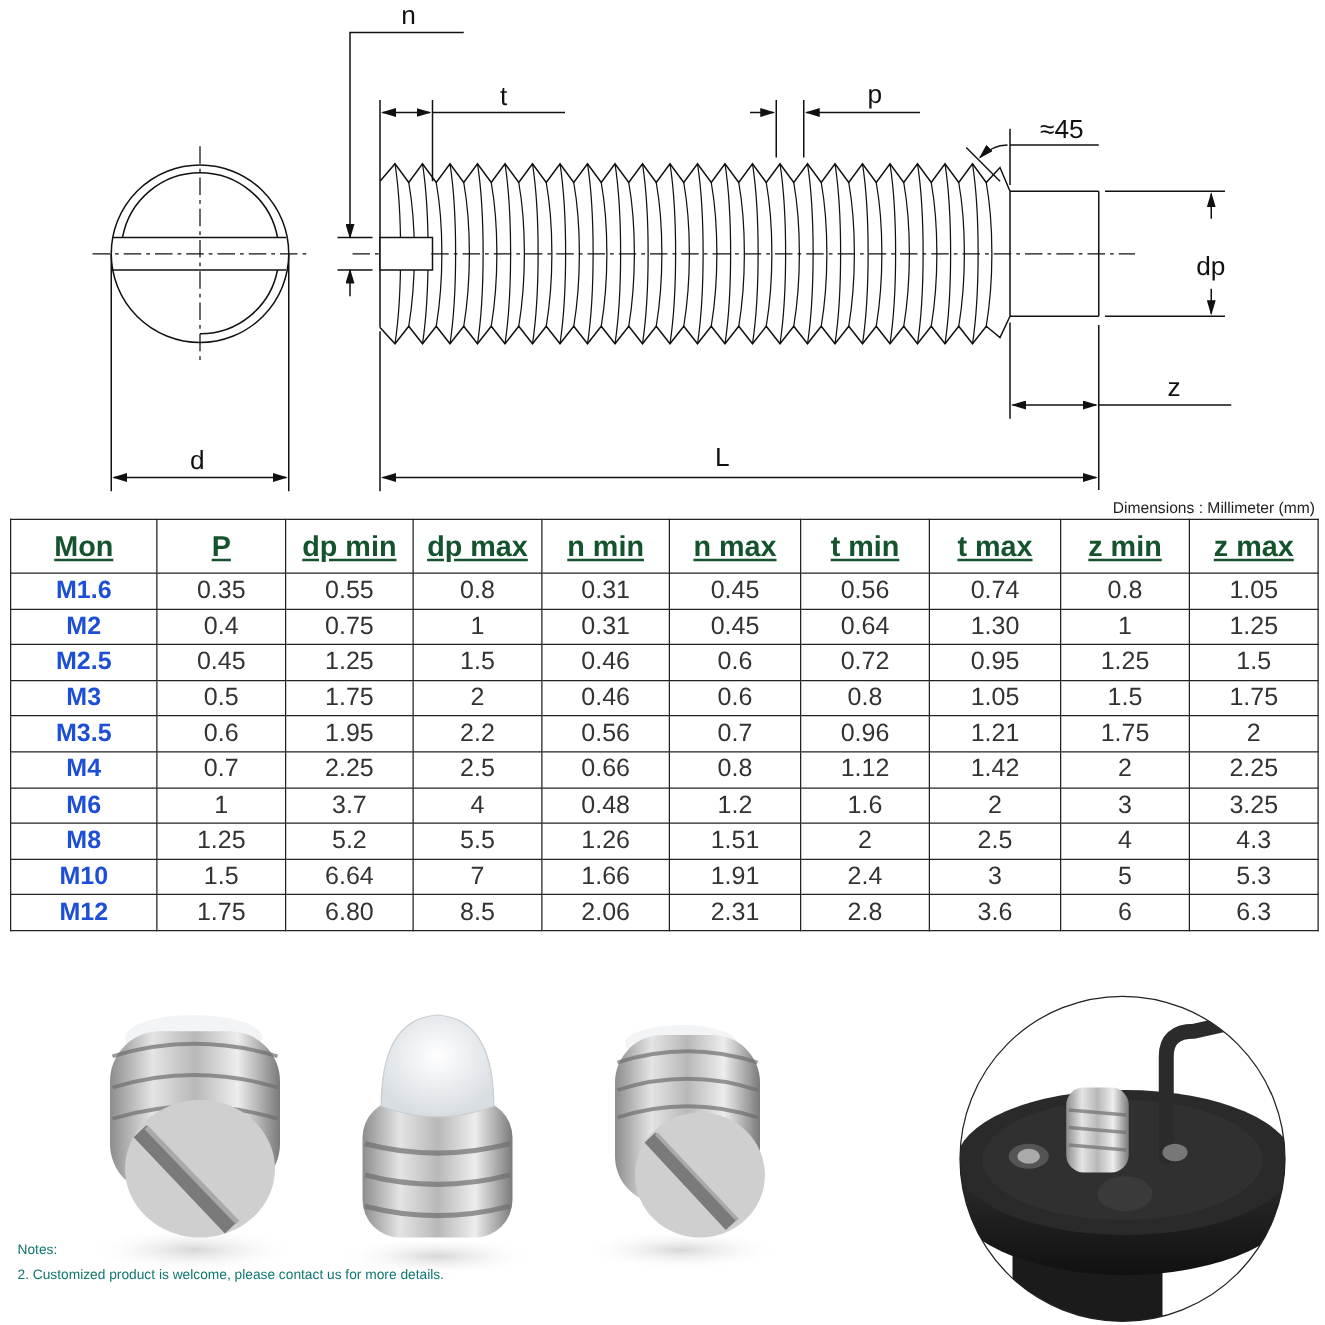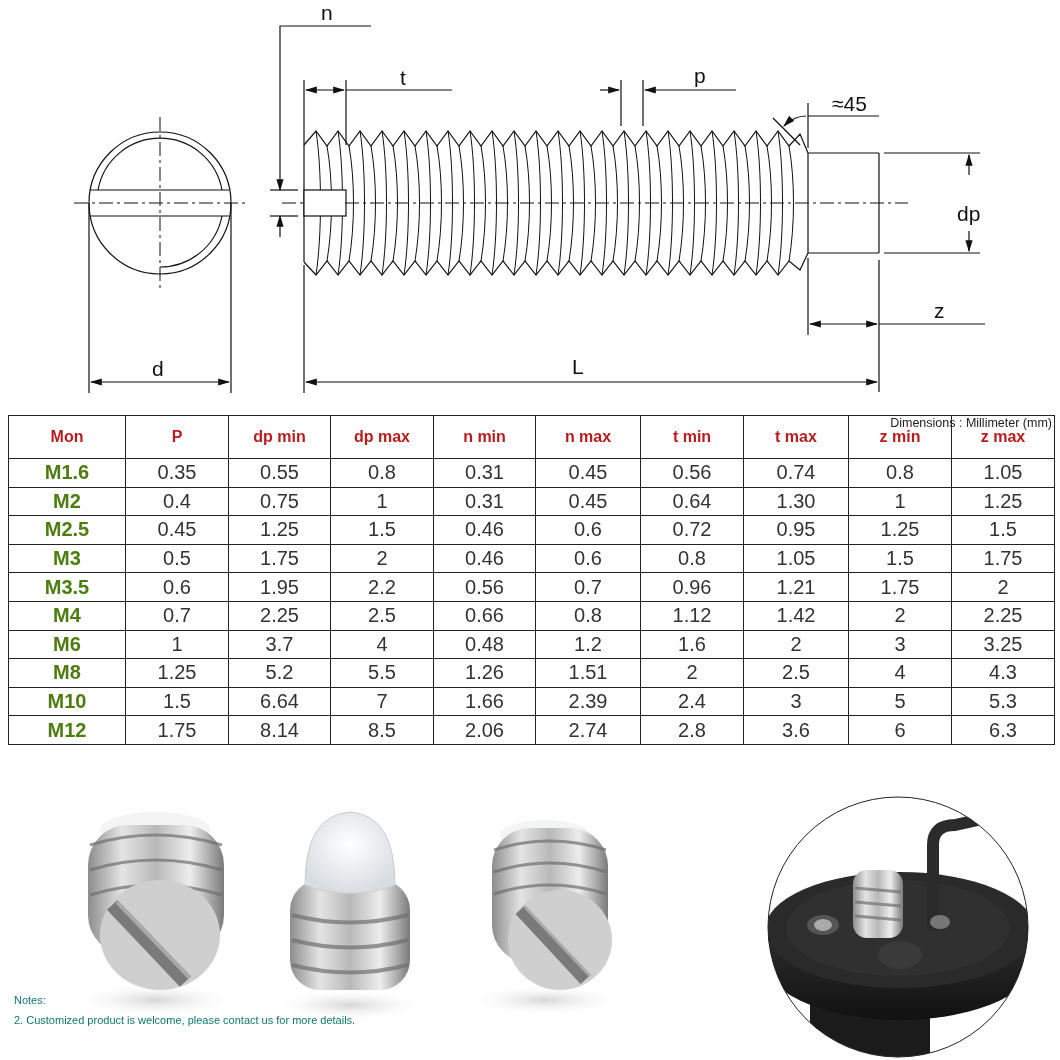--- a/index.html
+++ b/index.html
@@ -1,25 +1,25 @@
 <!DOCTYPE html>
 <html><head>
 <meta charset="utf-8">
 <style>
   html, body { margin: 0; padding: 0; background: #ffffff; }
   body { width: 1060px; height: 1060px; position: relative; overflow: hidden; font-family: "Liberation Sans", sans-serif; color: #111; }
   .drawing { position: absolute; left: 0; top: 0; width: 1060px; height: 400px; }
   .drawing svg { position: absolute; left: 0; top: 0; }
   .dim-label { position: absolute; font-family: "Liberation Sans", sans-serif; font-size: 21px; color: #111; line-height: 1; }
-  .units-note { position: absolute; right: 8px; top: 399px; font-size: 12.5px; color: #222; margin-top: 17px; }
+  .units-note { position: absolute; right: 8px; top: 399px; font-size: 12.5px; color: #222; }
   table.spec { position: absolute; left: 8px; top: 415px; border-collapse: collapse; width: 1046px; table-layout: fixed; }
   table.spec th, table.spec td { border: 1.5px solid #222; text-align: center; padding: 0; }
-  table.spec th { height: 42px; font-size: 16px; font-weight: bold; color: #b91c1c; }
+  table.spec th { height: 42px; font-size: 23px; font-weight: bold; color: #14532d; text-decoration: underline; }
   table.spec td { height: 27.6px; font-size: 20px; color: #333; }
-  table.spec td.mon { font-weight: bold; color: #4d7c0f; }
+  table.spec td.mon { font-weight: bold; color: #1d4ed8; }
   .photos { position: absolute; left: 0; top: 790px; width: 1060px; height: 270px; }
   .notes { position: absolute; left: 14px; top: 990px; font-size: 11px; color: #0f766e; line-height: 20px; }
   .notes div { white-space: nowrap; }
 </style>
 </head>
 <body>
 
 <div class="drawing">
   <svg width="1060" height="400" viewBox="0 0 1060 400">
     <defs>
@@ -274,33 +274,33 @@
       <td>2.5</td>
       <td>4</td>
       <td>4.3</td>
     </tr>
     <tr>
       <td class="mon">M10</td>
       <td>1.5</td>
       <td>6.64</td>
       <td>7</td>
       <td>1.66</td>
-      <td>2.39</td>
+      <td>1.91</td>
       <td>2.4</td>
       <td>3</td>
       <td>5</td>
       <td>5.3</td>
     </tr>
     <tr>
       <td class="mon">M12</td>
       <td>1.75</td>
-      <td>8.14</td>
+      <td>6.80</td>
       <td>8.5</td>
       <td>2.06</td>
-      <td>2.74</td>
+      <td>2.31</td>
       <td>2.8</td>
       <td>3.6</td>
       <td>6</td>
       <td>6.3</td>
     </tr>
   </tbody>
 </table>
 
 <div class="photos">
   <svg width="1060" height="270" viewBox="0 0 1060 270">

